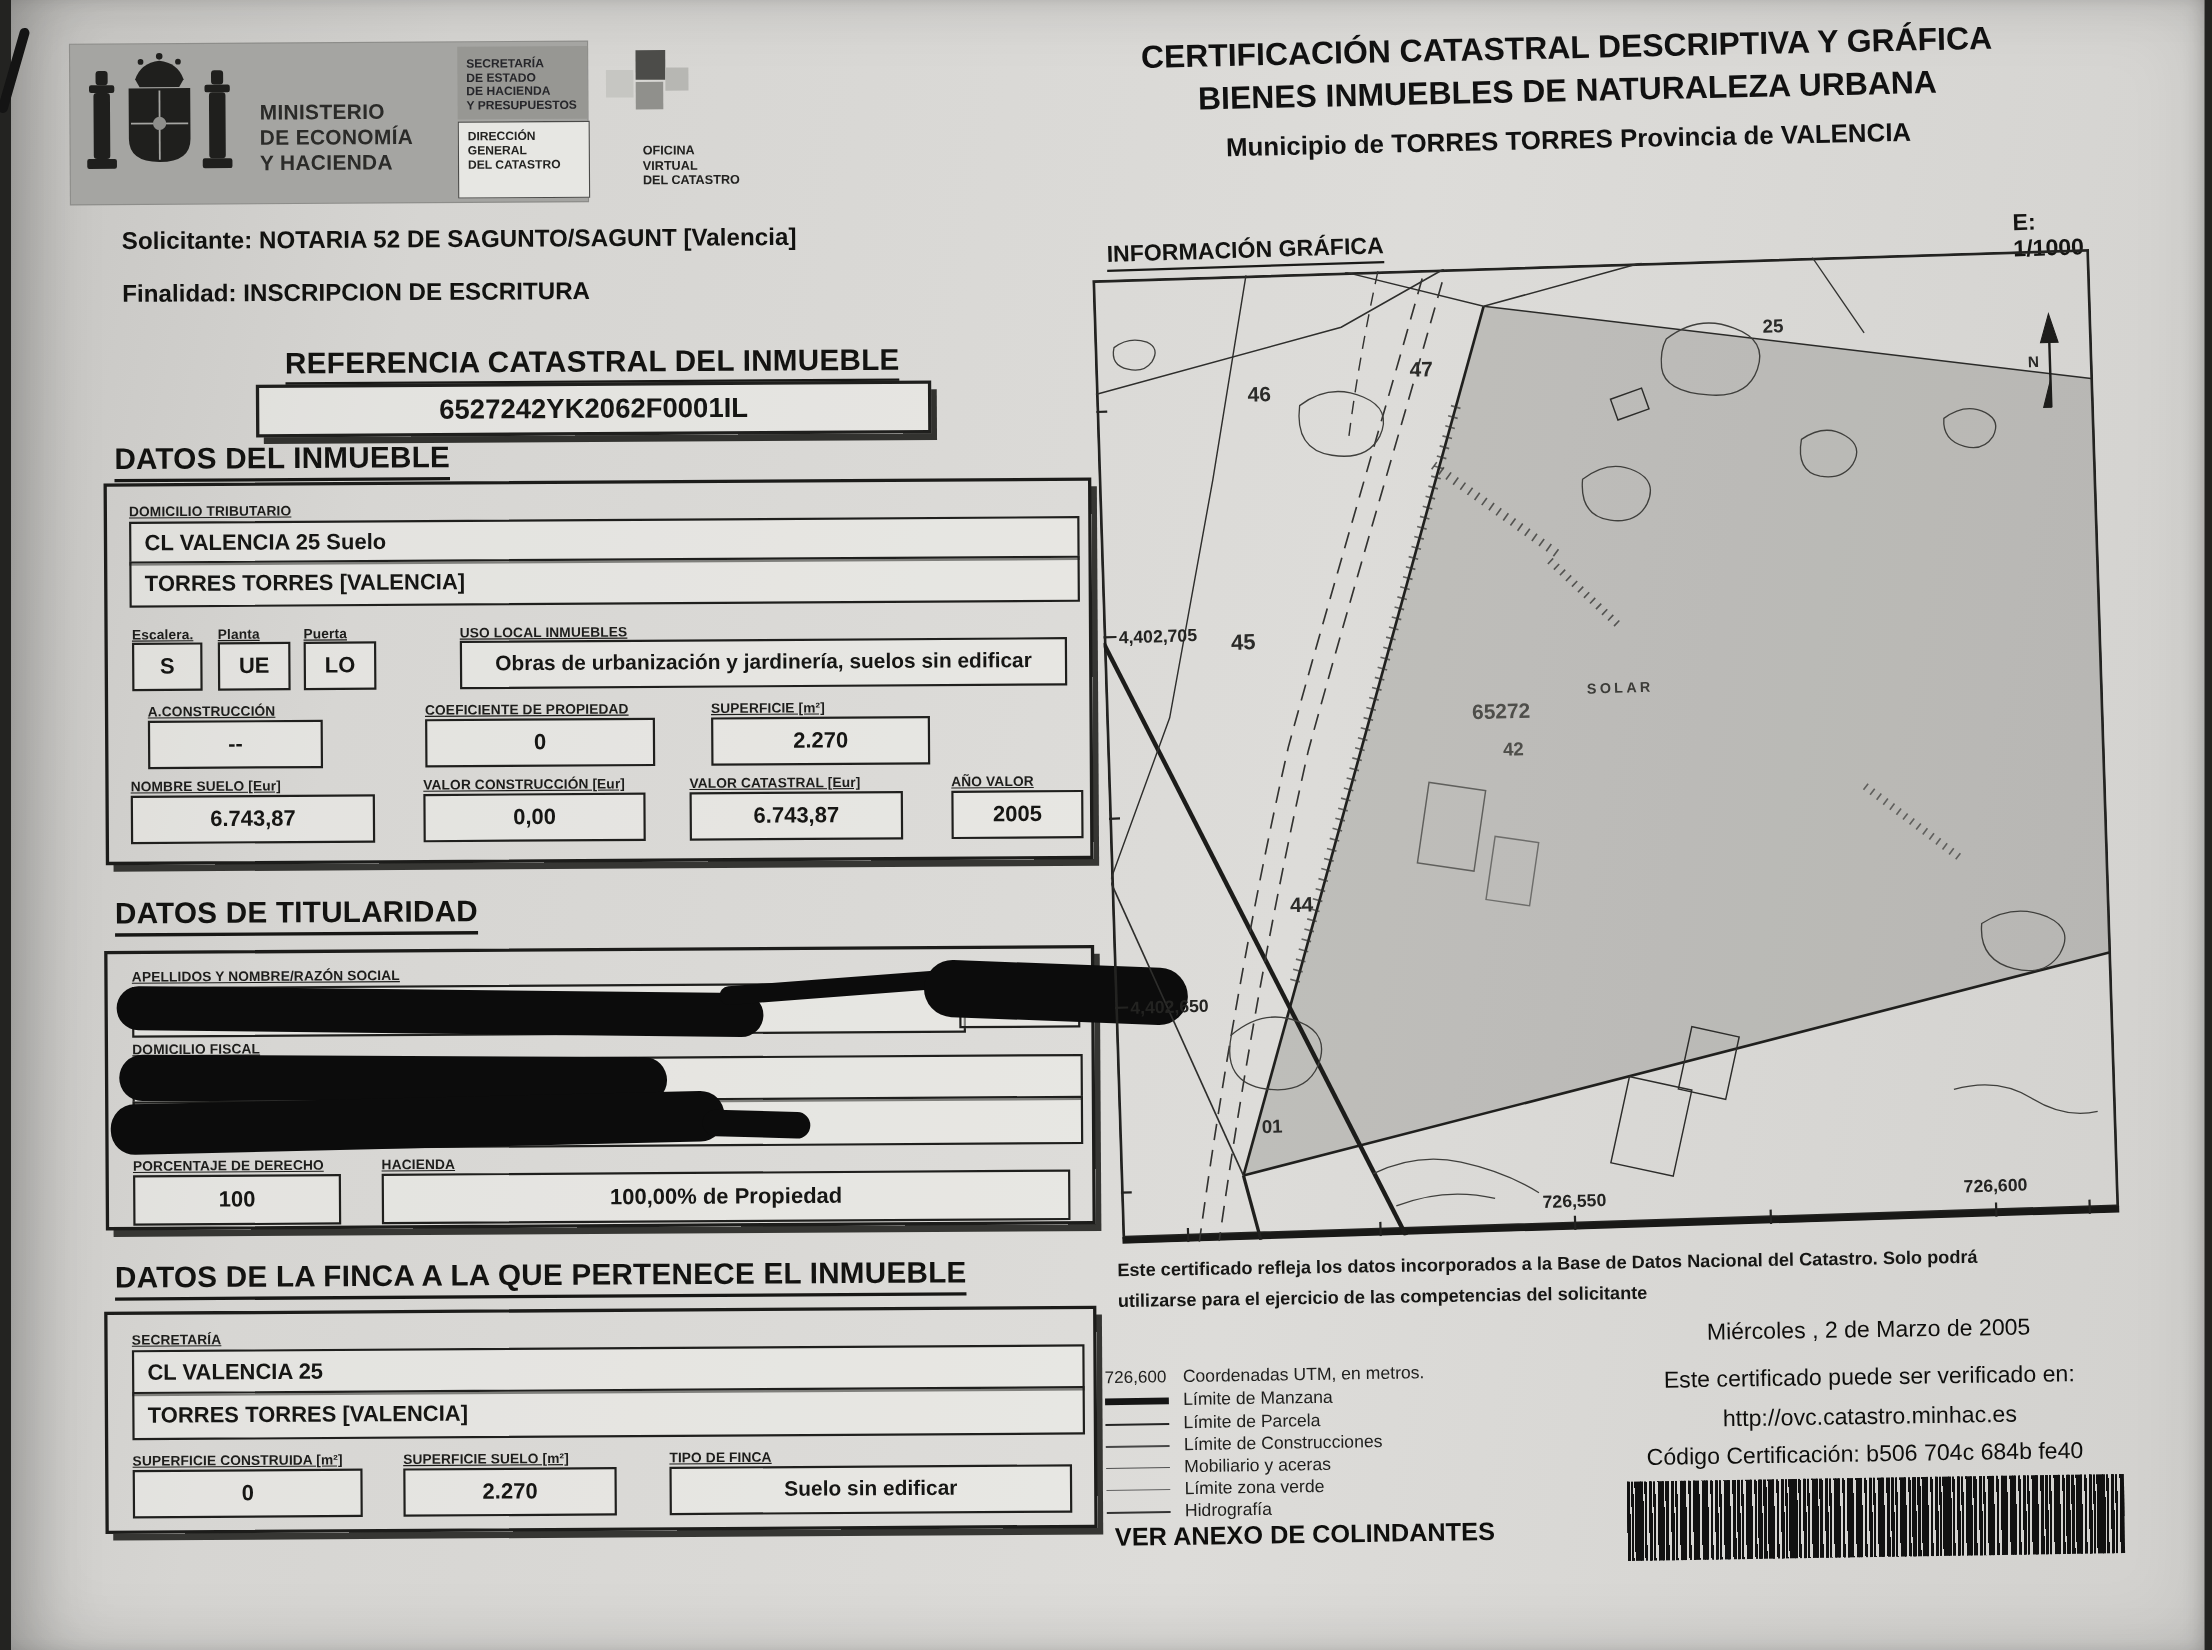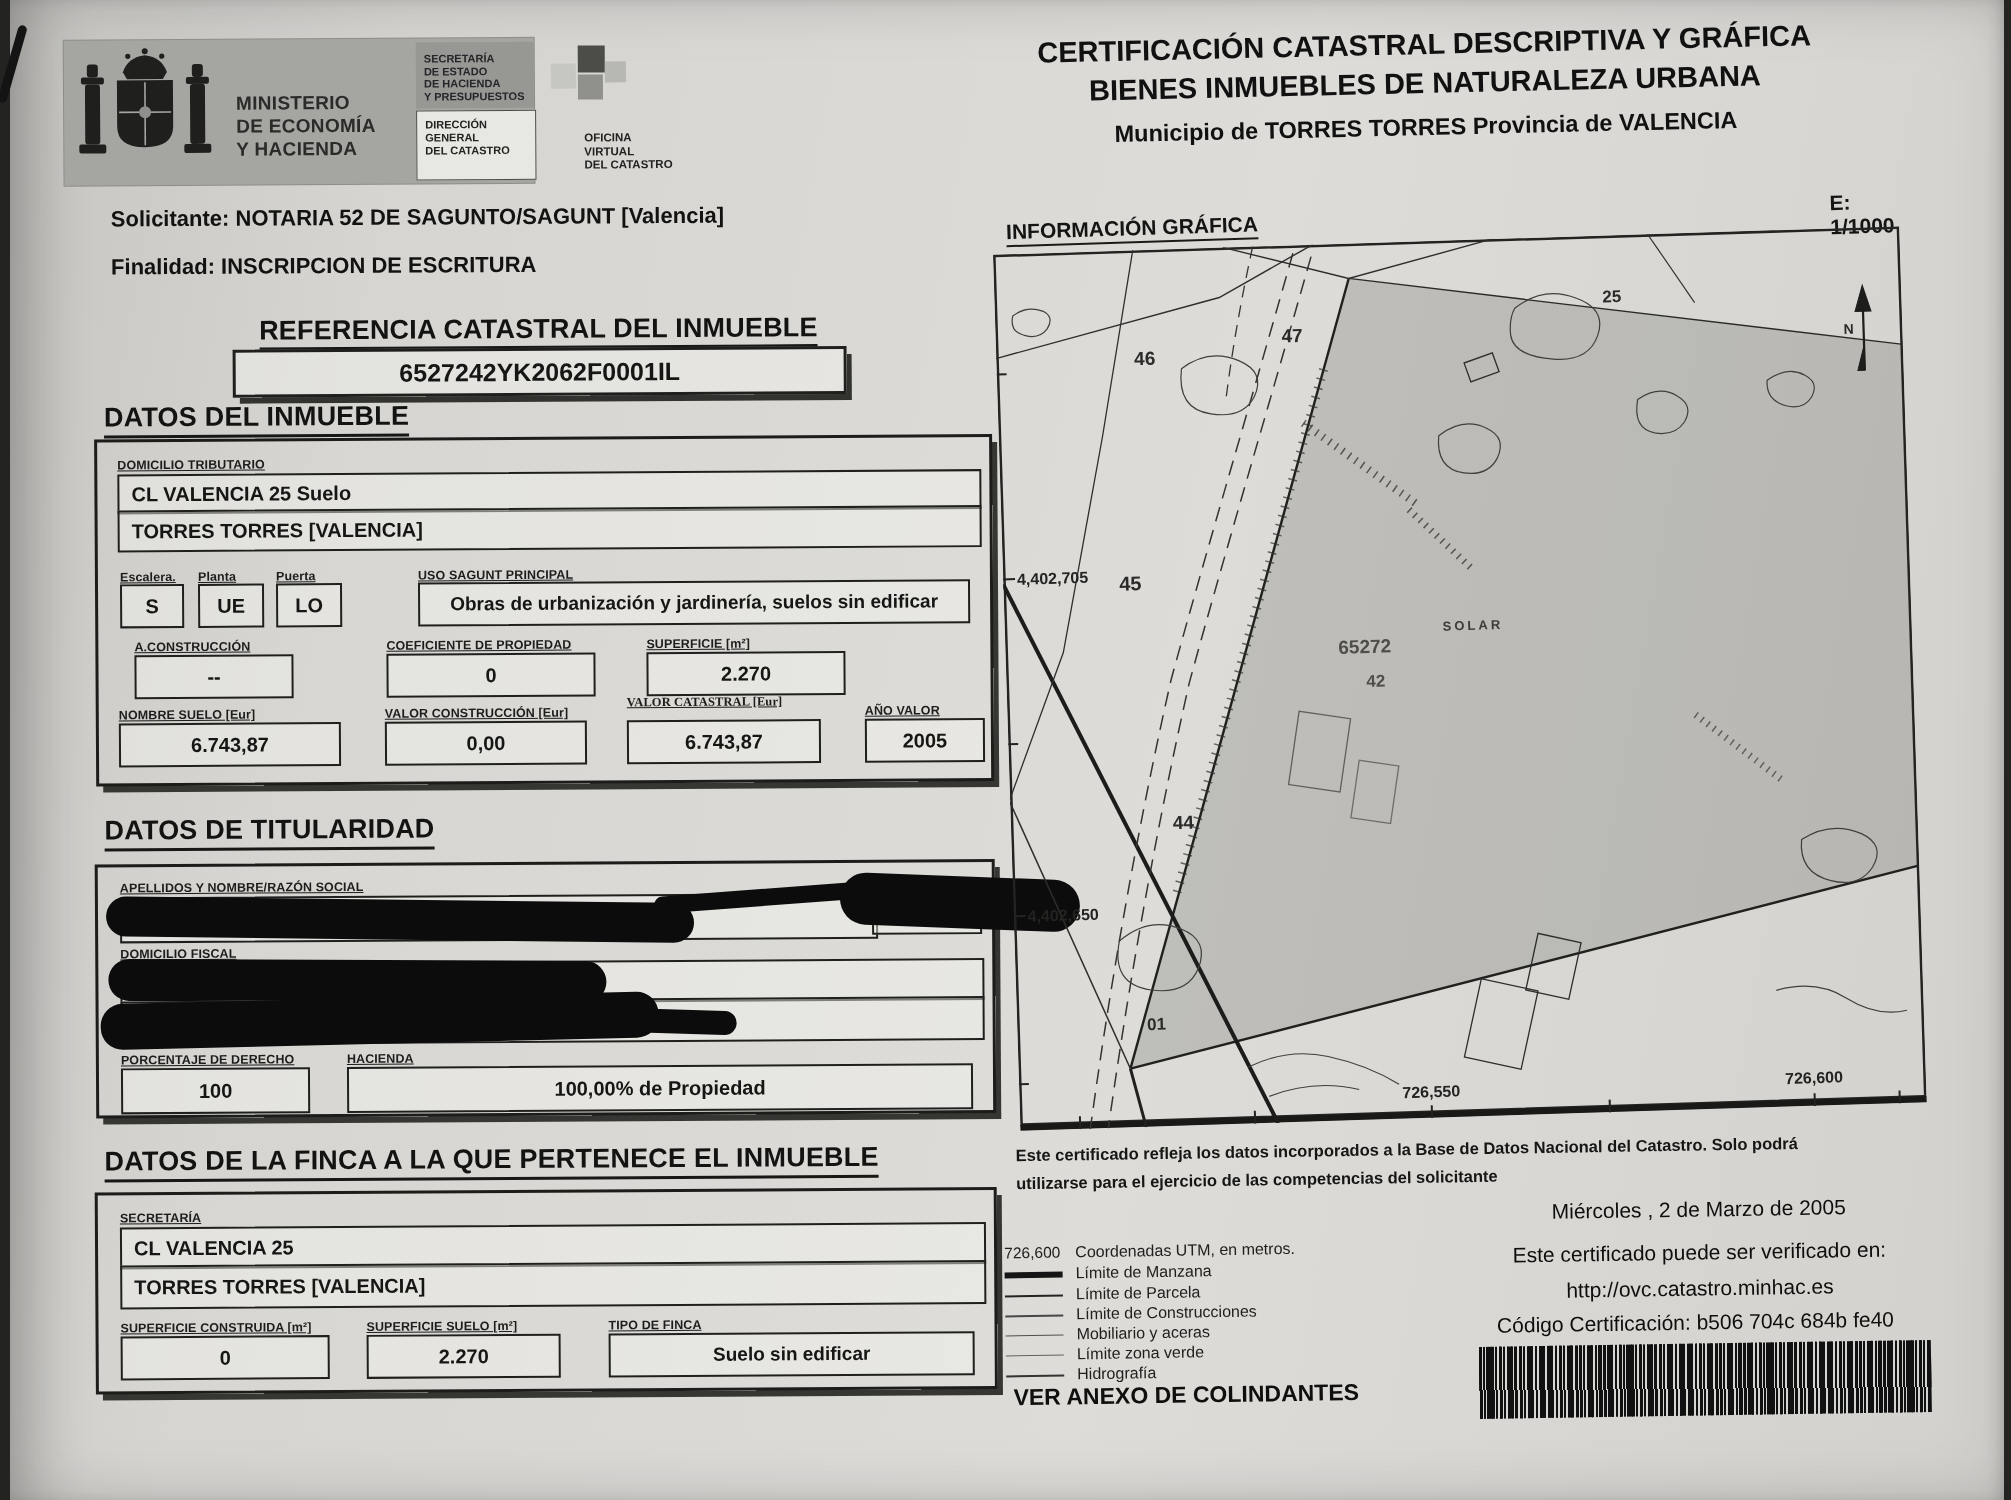--- a/index.html
+++ b/index.html
@@ -133,21 +133,21 @@
         <span>S</span>
       </div>
       <span class="lab" style="left:100px;top:128px;">Planta</span>
       <div class="fld c" style="left:100px;top:142px;width:62px;height:40px;justify-content:center;">
         <span>UE</span>
       </div>
       <span class="lab" style="left:178px;top:128px;text-align:center;">Puerta</span>
       <div class="fld c" style="left:178px;top:142px;width:62px;height:40px;">
         <span>LO</span>
       </div>
-      <span class="lab" style="left:320px;top:128px;">USO SAGUNT PRINCIPAL</span>
+      <span class="lab" style="left:320px;top:128px;">USO LOCAL INMUEBLES</span>
       <div class="fld c" style="left:320px;top:142px;width:548px;height:40px;font-size:19px;">
         <span>Obras de urbanización y jardinería, suelos sin edificar</span>
       </div>
 
       <span class="lab" style="left:36px;top:198px;">A.CONSTRUCCIÓN</span>
       <div class="fld c" style="left:36px;top:213px;width:155px;height:40px;">
         <span>--</span>
       </div>
       <span class="lab" style="left:288px;top:198px;">COEFICIENTE DE PROPIEDAD</span>
       <div class="fld c" style="left:288px;top:213px;width:205px;height:40px;">
@@ -159,21 +159,21 @@
       </div>
 
       <span class="lab" style="left:20px;top:266px;">NOMBRE SUELO [Eur]</span>
       <div class="fld c" style="left:20px;top:281px;width:218px;height:40px;">
         <span>6.743,87</span>
       </div>
       <span class="lab" style="left:286px;top:266px;">VALOR CONSTRUCCIÓN [Eur]</span>
       <div class="fld c" style="left:286px;top:281px;width:198px;height:40px;">
         <span>0,00</span>
       </div>
-      <span class="lab" style="left:528px;top:256px;font-family:Liberation Serif, serif;">VALOR CATASTRAL [Eur]</span>
+      <span class="lab" style="left:528px;top:266px;">VALOR CATASTRAL [Eur]</span>
       <div class="fld c" style="left:528px;top:281px;width:190px;height:40px;">
         <span>6.743,87</span>
       </div>
       <span class="lab" style="left:766px;top:266px;">AÑO VALOR</span>
       <div class="fld c" style="left:766px;top:281px;width:116px;height:40px;">
         <span>2005</span>
       </div>
     </div>
 
     <span class="hd" style="left:94px;top:813px;">DATOS DE TITULARIDAD</span>

